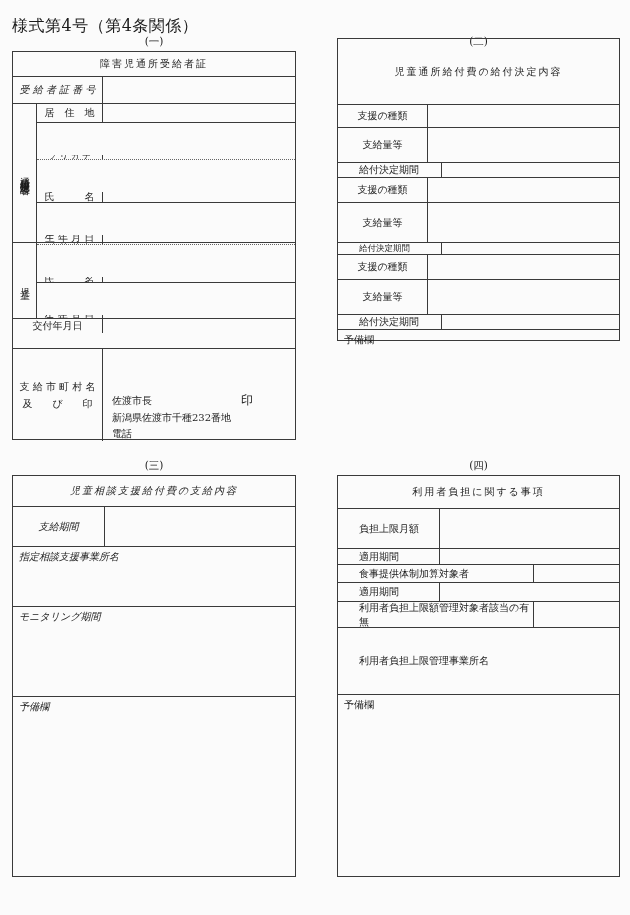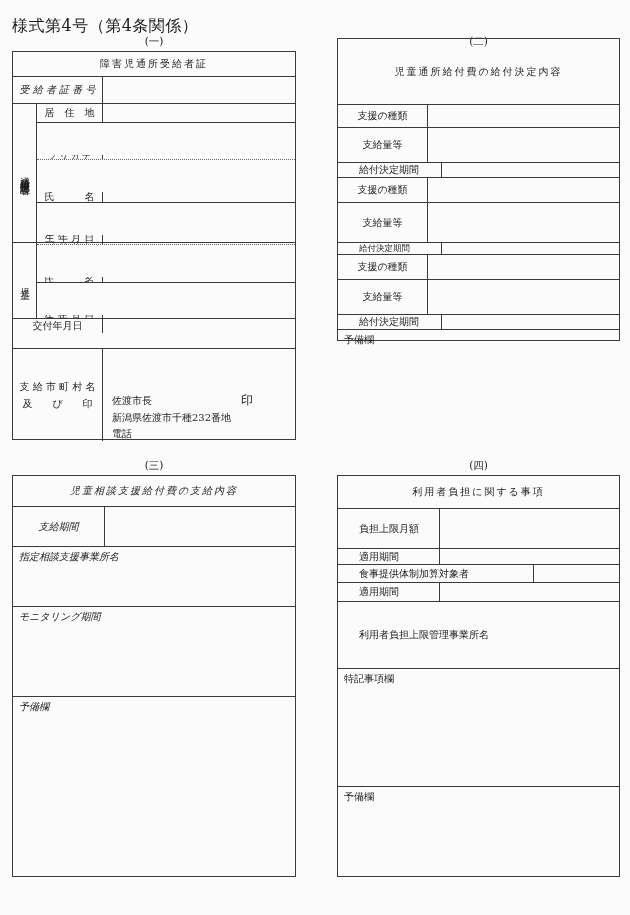--- a/index.html
+++ b/index.html
@@ -234,24 +234,25 @@
       <div class="val"></div>
     </div>
     <div class="row h18">
       <div class="fullcell pl">食事提供体制加算対象者</div>
       <div class="valr w86"></div>
     </div>
     <div class="row h19">
       <div class="lbl w88 pl">適用期間</div>
       <div class="val"></div>
     </div>
+    <div class="row h26">
+      <div class="fullcell pl">利用者負担上限額管理対象者該当の有無</div>
+      <div class="valr w86"></div>
+    </div>
     <div class="row h67">
       <div class="fullcell pl">利用者負担上限管理事業所名</div>
     </div>
-    <div class="row h118 topleft">
-      <div>特記事項欄</div>
-    </div>
     <div class="row h64 topleft">
       <div>予備欄</div>
     </div>
   </div>
 
 </div>
 
 </body></html>

